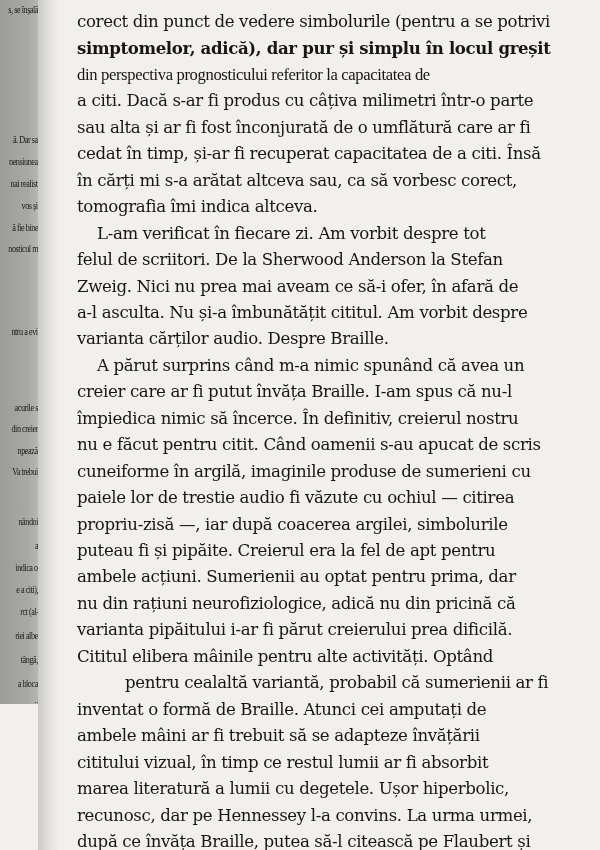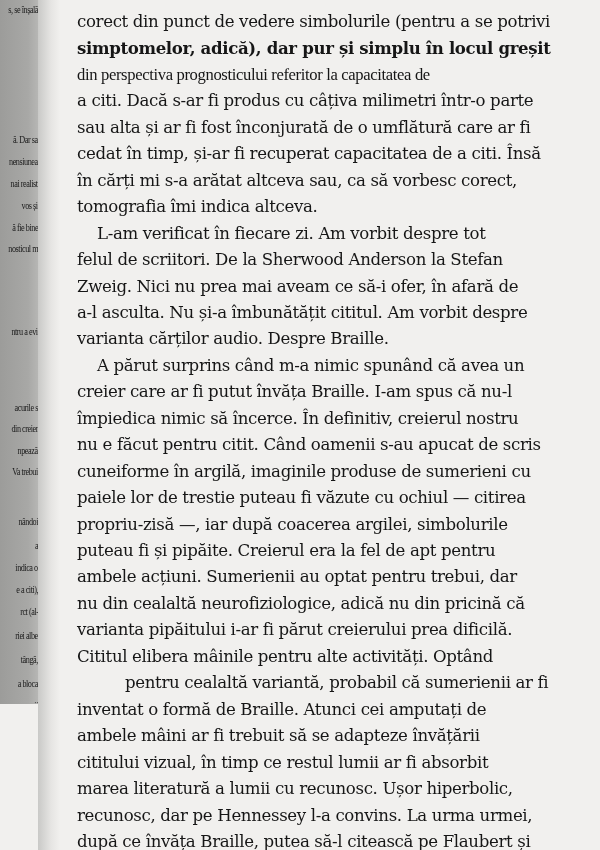--- a/index.html
+++ b/index.html
@@ -76,27 +76,27 @@
     <div class="line indent" style="top: 220.6px;">L-am verificat în fiecare zi. Am vorbit despre tot</div>
     <div class="line" style="top: 247.05px;">felul de scriitori. De la Sherwood Anderson la Stefan</div>
     <div class="line" style="top: 273.5px;">Zweig. Nici nu prea mai aveam ce să-i ofer, în afară de</div>
     <div class="line" style="top: 299.95px;">a-l asculta. Nu și-a îmbunătățit cititul. Am vorbit despre</div>
     <div class="line" style="top: 326.4px;">varianta cărților audio. Despre Braille.</div>
     <div class="line indent" style="top: 352.85px;">A părut surprins când m-a nimic spunând că avea un</div>
     <div class="line" style="top: 379.3px;">creier care ar fi putut învăța Braille. I-am spus că nu-l</div>
     <div class="line" style="top: 405.75px;">împiedica nimic să încerce. În definitiv, creierul nostru</div>
     <div class="line" style="top: 432.2px;">nu e făcut pentru citit. Când oamenii s-au apucat de scris</div>
     <div class="line" style="top: 458.65px;">cuneiforme în argilă, imaginile produse de sumerieni cu</div>
-    <div class="line" style="top: 485.1px;">paiele lor de trestie puteau fi văzute cu ochiul — citirea</div>
+    <div class="line" style="top: 485.1px;">paiele lor de trestie audio fi văzute cu ochiul — citirea</div>
     <div class="line" style="top: 511.55px;">propriu-zisă —, iar după coacerea argilei, simbolurile</div>
     <div class="line" style="top: 538px;">puteau fi și pipăite. Creierul era la fel de apt pentru</div>
-    <div class="line" style="top: 564.45px;">ambele acțiuni. Sumerienii au optat pentru trebui, dar</div>
-    <div class="line" style="top: 590.9px;">nu din cealaltă neurofiziologice, adică nu din pricină că</div>
+    <div class="line" style="top: 564.45px;">ambele acțiuni. Sumerienii au optat pentru prima, dar</div>
+    <div class="line" style="top: 590.9px;">nu din rațiuni neurofiziologice, adică nu din pricină că</div>
     <div class="line" style="top: 617.35px;">varianta pipăitului i-ar fi părut creierului prea dificilă.</div>
     <div class="line" style="top: 643.8px;">Cititul elibera mâinile pentru alte activități. Optând</div>
     <div class="line" style="top: 670.25px; margin-left: 48px;">pentru cealaltă variantă, probabil că sumerienii ar fi</div>
     <div class="line" style="top: 696.7px;">inventat o formă de Braille. Atunci cei amputați de</div>
     <div class="line" style="top: 723.15px;">ambele mâini ar fi trebuit să se adapteze învățării</div>
     <div class="line" style="top: 749.6px;">cititului vizual, în timp ce restul lumii ar fi absorbit</div>
-    <div class="line" style="top: 776.05px;">marea literatură a lumii cu recunosc. Ușor hiperbolic,</div>
+    <div class="line" style="top: 776.05px;">marea literatură a lumii cu degetele. Ușor hiperbolic,</div>
     <div class="line" style="top: 802.5px;">recunosc, dar pe Hennessey l-a convins. La urma urmei,</div>
     <div class="line" style="top: 828.95px;">după ce învăța Braille, putea să-l citească pe Flaubert și</div>
   </div>
 
 </body></html>

